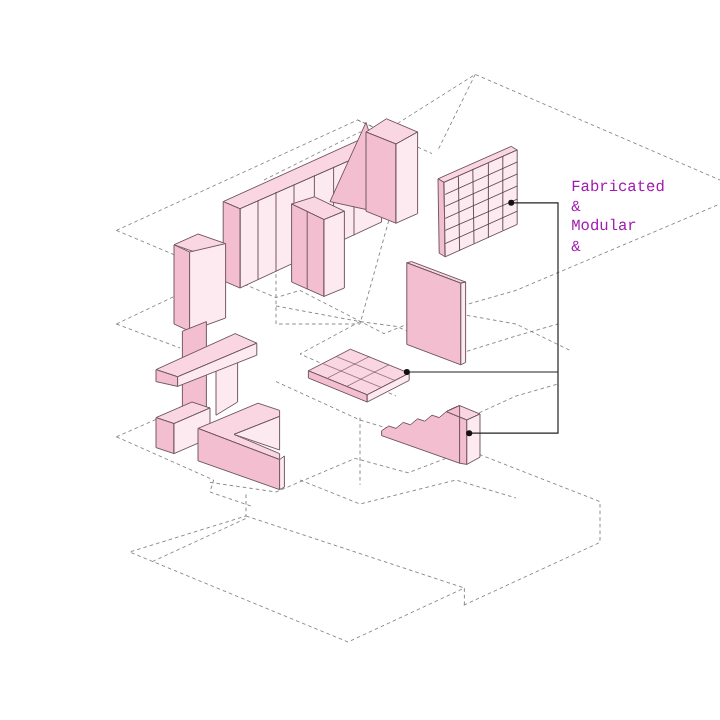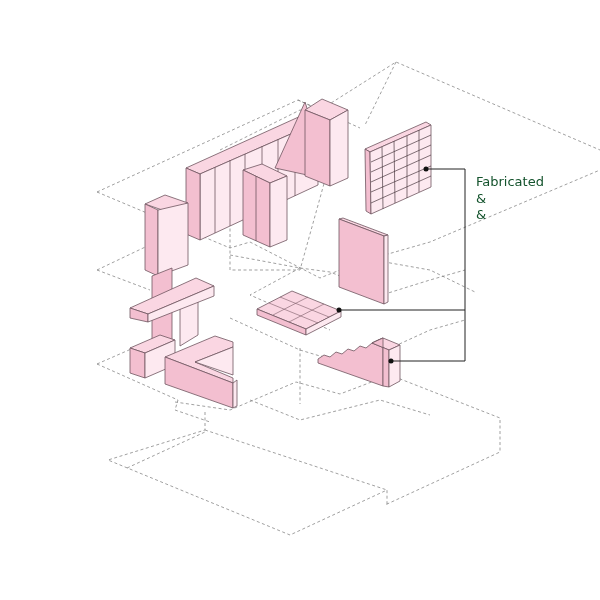--- a/index.html
+++ b/index.html
@@ -5,21 +5,21 @@
   html, body { margin:0; padding:0; background:#ffffff; }
   body { width:600px; height:600px; overflow:hidden; position:relative; font-family:"DejaVu Sans", sans-serif; }
   #diagram { position:absolute; left:0; top:0; width:600px; height:600px; }
   .dash { fill:none; stroke:#777; stroke-width:0.7; stroke-dasharray:3 2.5; }
   .edge { stroke:#6f5560; stroke-width:0.8; stroke-linejoin:round; }
   .f-dark { fill:#f3bfd0; }
   .f-light { fill:#fde9f0; }
   .f-top { fill:#fad6e2; }
   .leader { fill:none; stroke:#222; stroke-width:1; }
   .dot { fill:#111; }
-  .label { position:absolute; left:476px; top:174px; font-size:13px; line-height:16.5px; color:#14532d; }
+  .label { position:absolute; left:476px; top:148px; font-size:13px; line-height:16.5px; color:#a21caf;font-family:Liberation Mono, monospace; }
   .label div { white-space:nowrap; }
 </style>
 </head>
 <body>
 
 <svg id="diagram" viewBox="0 0 600 600" xmlns="http://www.w3.org/2000/svg">
 
   <g>
 
     <polyline class="dash" points="97,192 298,100 320,110 396,62 600,150"></polyline>
@@ -146,14 +146,15 @@
     <polyline class="leader" points="339,310 465,310"></polyline>
     <circle class="dot" cx="426" cy="169" r="2.5"></circle>
     <circle class="dot" cx="339" cy="310" r="2.5"></circle>
     <circle class="dot" cx="391" cy="361" r="2.5"></circle>
   </g>
 </svg>
 
 <div class="label">
   <div>Fabricated</div>
   <div>&amp;</div>
+  <div>Modular</div>
   <div>&amp;</div>
 </div>
 
 </body></html>

